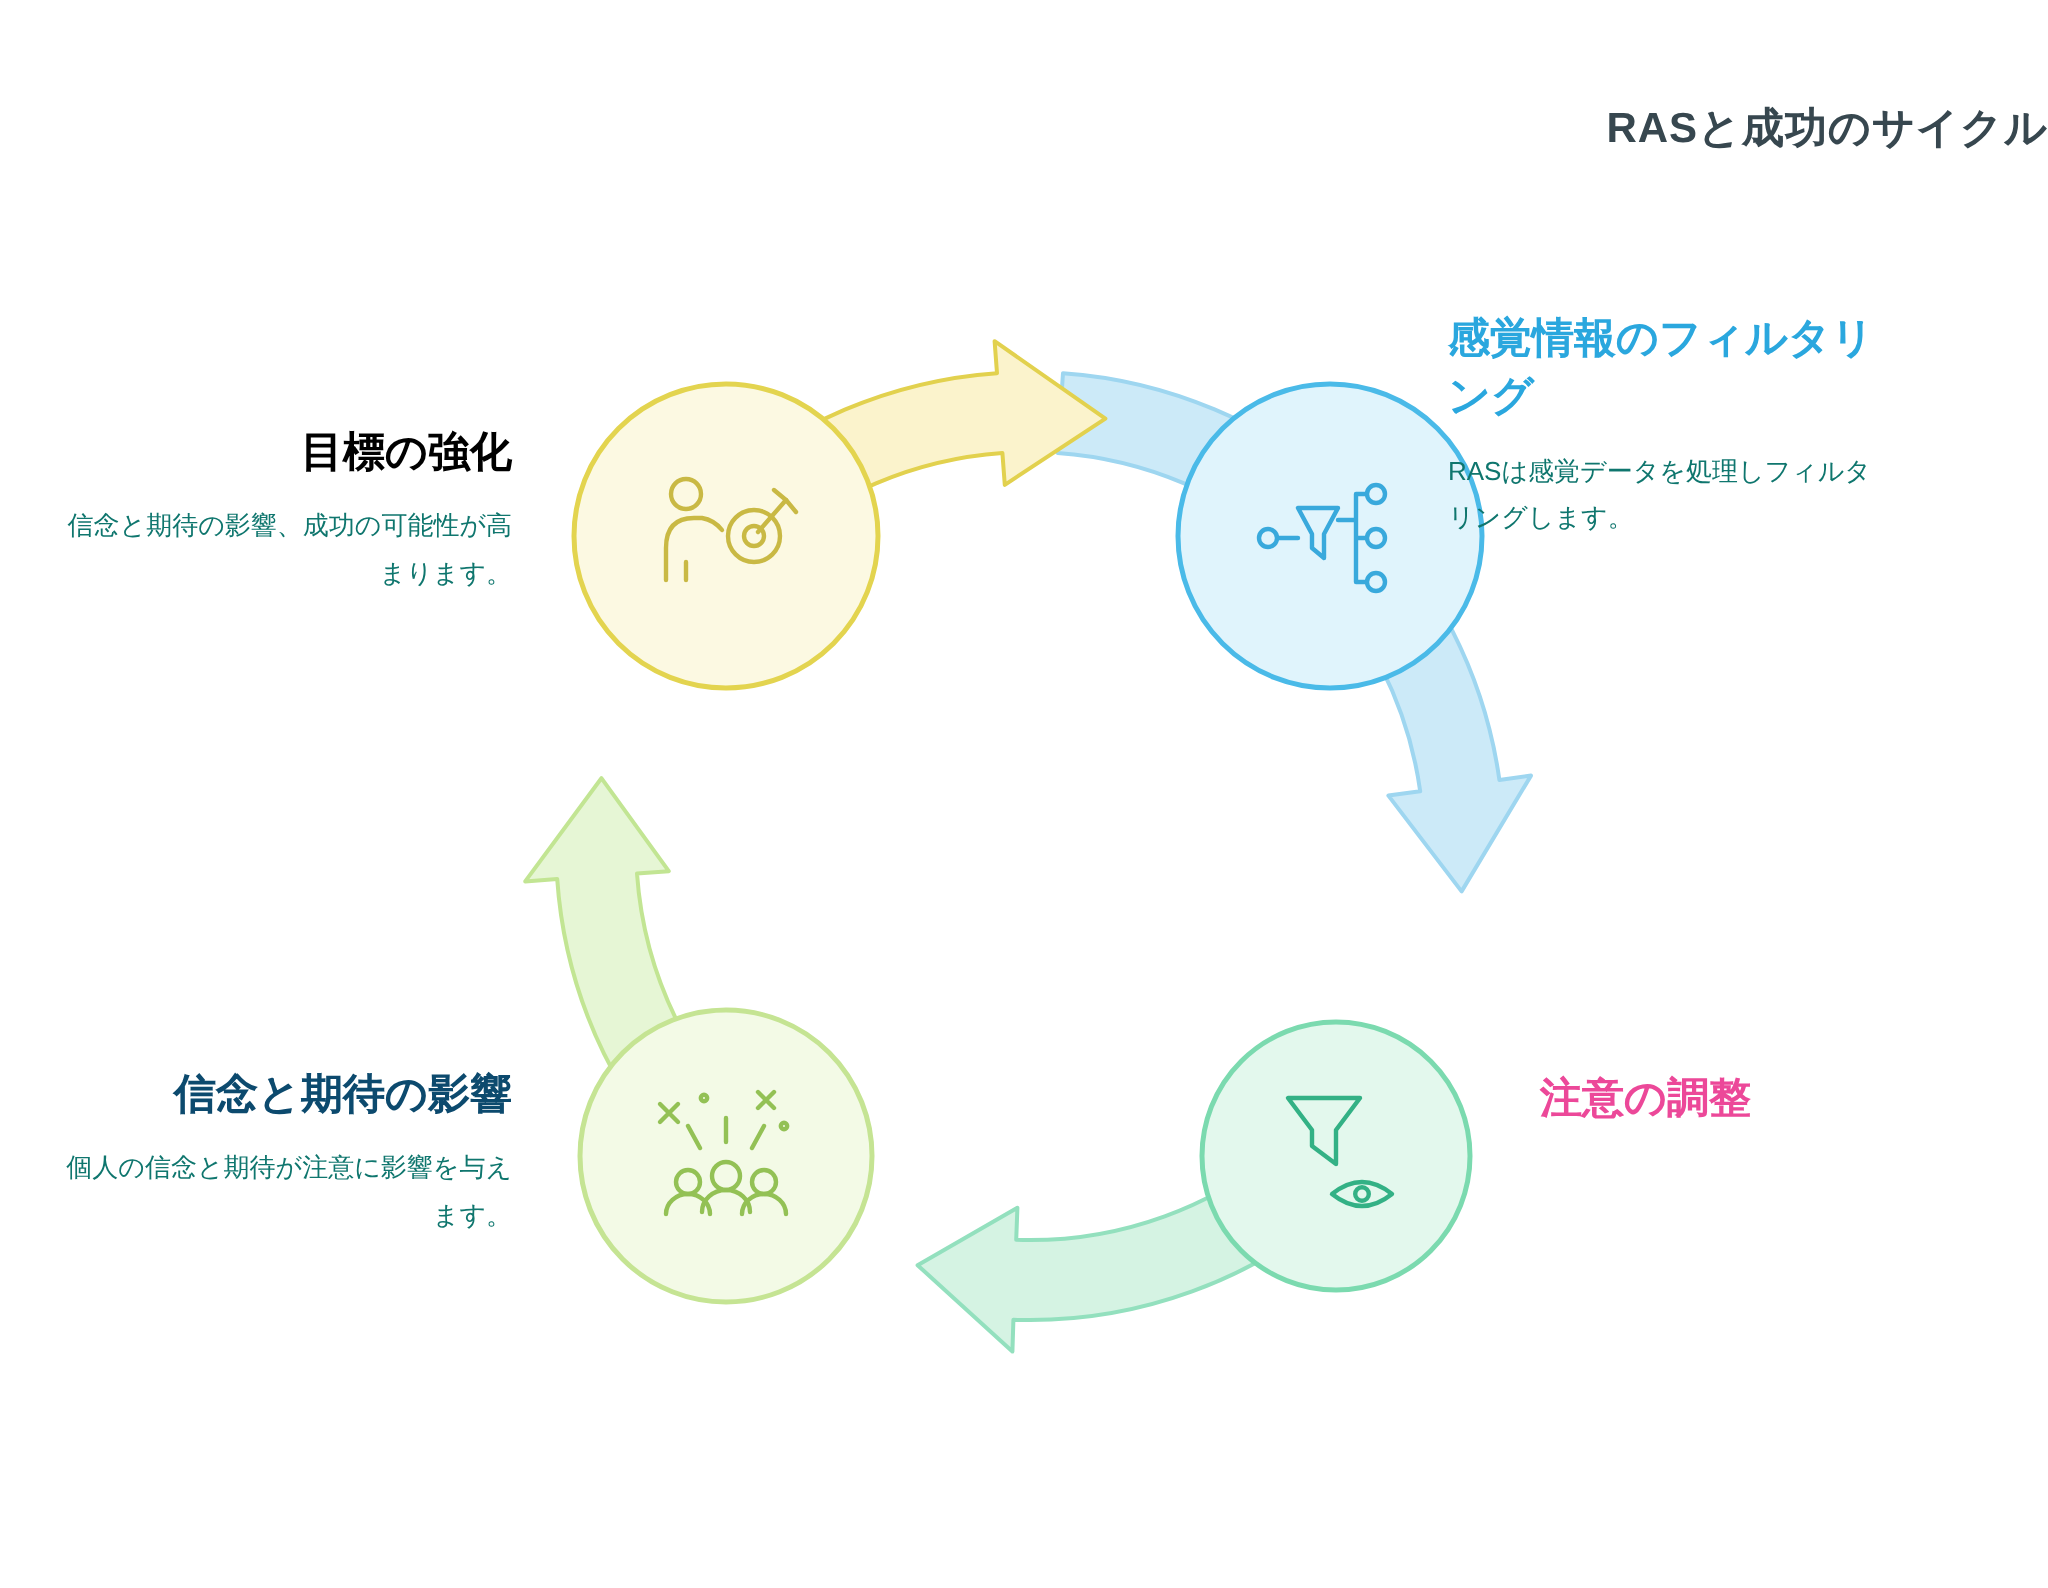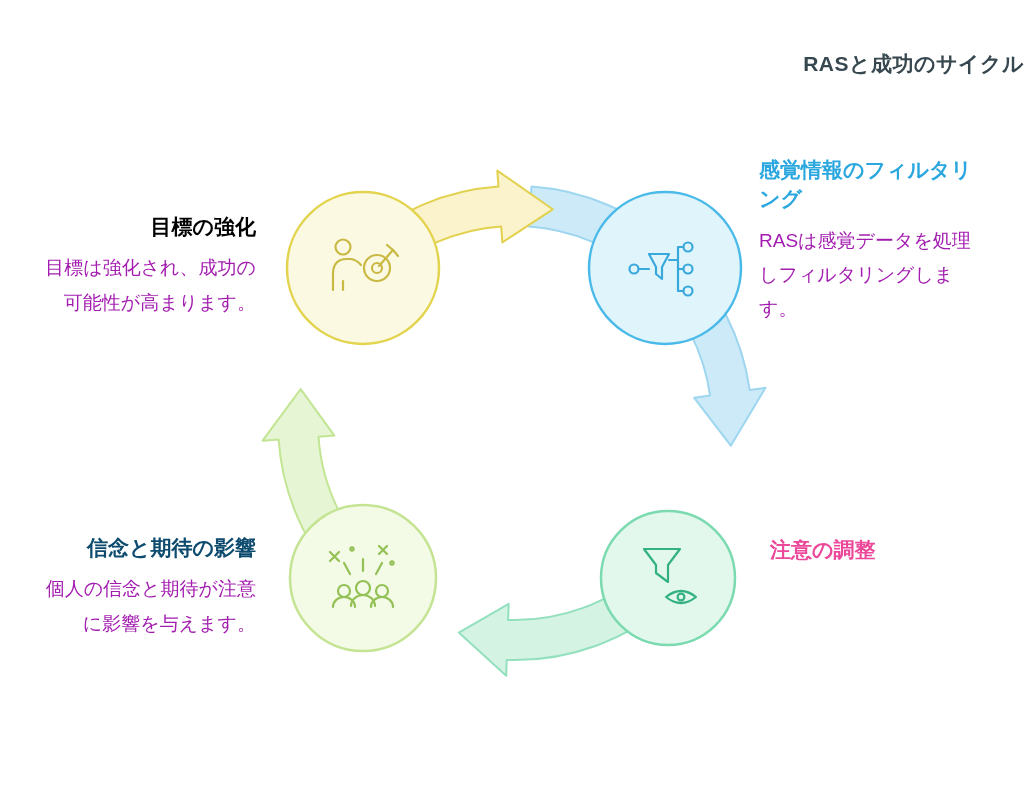--- a/index.html
+++ b/index.html
@@ -16,23 +16,23 @@
     top: 50px; left: 0; width: 100%;
     text-align: right;
     font-size: 21px;
     font-weight: 600;
     letter-spacing: 0.5px;
     color: #37474F;
   }
   svg.cycle { position: absolute; inset: 0; }
   .label { position: absolute; }
   .heading { font-size: 21px; font-weight: 700; line-height: 1.4; }
-  .body { margin-top: 10px; font-size: 19px; line-height: 1.8; color: #a21caf; }
+  .body { margin-top: 10px; font-size: 13px; line-height: 1.8; color: #0f766e; }
   .label-tl { left: 28px;  top: 212px; width: 228px; text-align: right; }
-  .label-tr { left: 759px; top: 155px; width: 216px; text-align: left; }
+  .label-tr { left: 724px; top: 155px; width: 216px; text-align: left; }
   .label-br { left: 770px; top: 535px; width: 216px; text-align: left; }
   .label-bl { left: 28px;  top: 533px; width: 228px; text-align: right; }
   .heading-yellow { color: #000000; }
   .heading-blue   { color: #2AA7DE; }
   .heading-teal   { color: #ec4899; }
   .heading-green  { color: #0c4a6e; }
 </style>
 </head>
 <body>
 
@@ -91,21 +91,21 @@
       <path d="M350 574 L344 563 M363 571 V559 M376 574 L382 563"></path>
       <path d="M330 552 l9 9 M339 552 l-9 9"></path>
       <path d="M379 546 l8 8 M387 546 l-8 8"></path>
       <circle cx="352" cy="549" r="1.6"></circle>
       <circle cx="392" cy="563" r="1.6"></circle>
     </g>
   </svg>
 
   <div class="label label-tl">
     <div class="heading heading-yellow">目標の強化</div>
-    <div class="body">目標は強化され、成功の可能性が高まります。</div>
+    <div class="body">信念と期待の影響、成功の可能性が高まります。</div>
   </div>
 
   <div class="label label-tr">
     <div class="heading heading-blue">感覚情報のフィルタリング</div>
     <div class="body">RASは感覚データを処理しフィルタリングします。</div>
   </div>
 
   <div class="label label-br">
     <div class="heading heading-teal">注意の調整</div>
   </div>

